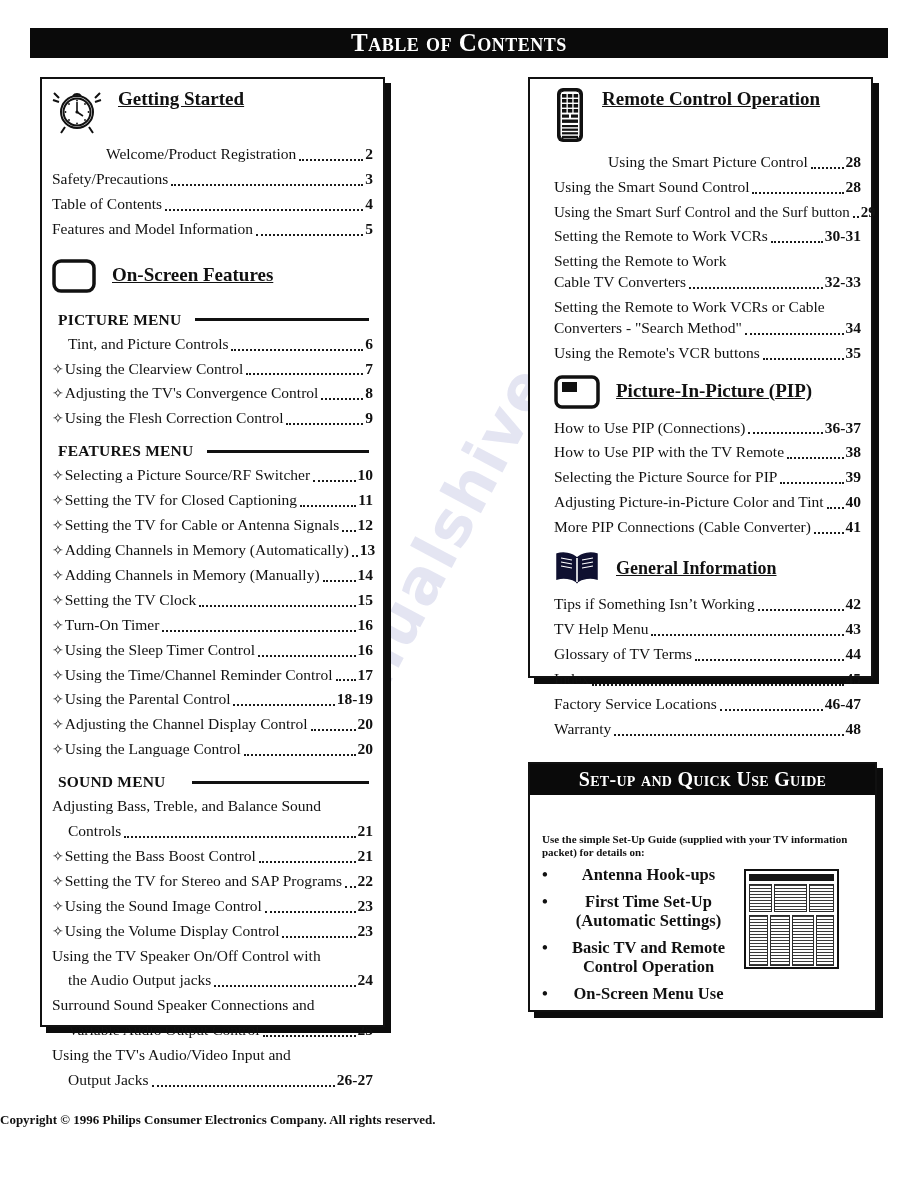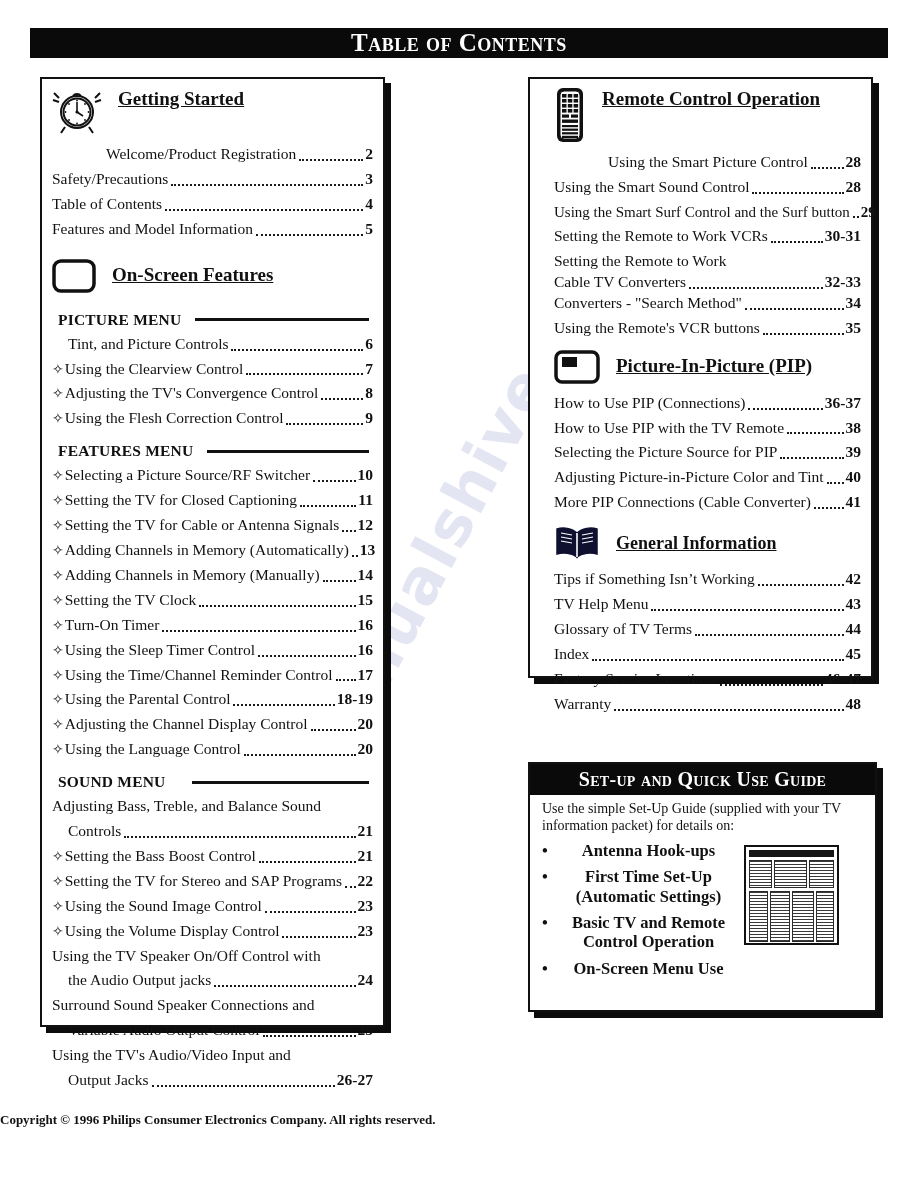--- a/index.html
+++ b/index.html
@@ -169,23 +169,24 @@
     justify-content: center;
     font-size: 20px;
     font-weight: bold;
     font-variant: small-caps;
     letter-spacing: 0.3px;
   }
   #setup-panel .su-body {
     padding: 6px 10px 4px 12px;
   }
   #setup-panel .su-intro {
-    font-size: 14px;
+    font-size: 11px;
     line-height: 1.2;
-    font-weight: normal;
+    font-weight: bold;
+    margin-top: 32px;
   }
   #setup-panel .su-cols {
     display: flex;
     margin-top: 6px;
   }
   #setup-panel .su-list {
     flex: 0 0 auto;
     width: 196px;
   }
   #setup-panel .su-item {
@@ -541,20 +542,23 @@
     <span class="dots"></span>
     <span class="pg">30-31</span>
   </div>
   <div class="toc-wrap">
     <span>Setting the Remote to Work</span>
   </div>
   <div class="toc-line" style="margin-top:2px">
     <span class="lbl">Cable TV Converters</span>
     <span class="dots"></span>
     <span class="pg">32-33</span>
+  </div>
+  <div class="toc-wrap">
+    <span>Setting the Remote to Work VCRs or Cable</span>
   </div>
   <div class="toc-line" style="margin-top:2px">
     <span class="lbl">Converters - "Search Method"</span>
     <span class="dots"></span>
     <span class="pg">34</span>
   </div>
   <div class="toc-line">
     <span class="lbl">Using the Remote's VCR buttons</span>
     <span class="dots"></span>
     <span class="pg">35</span>

